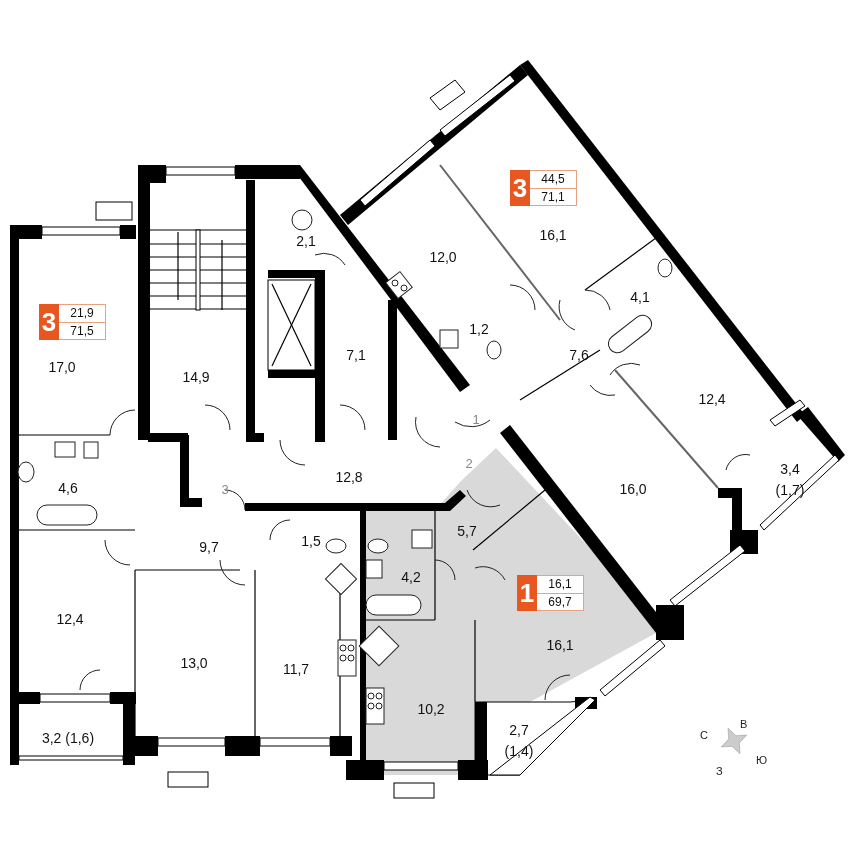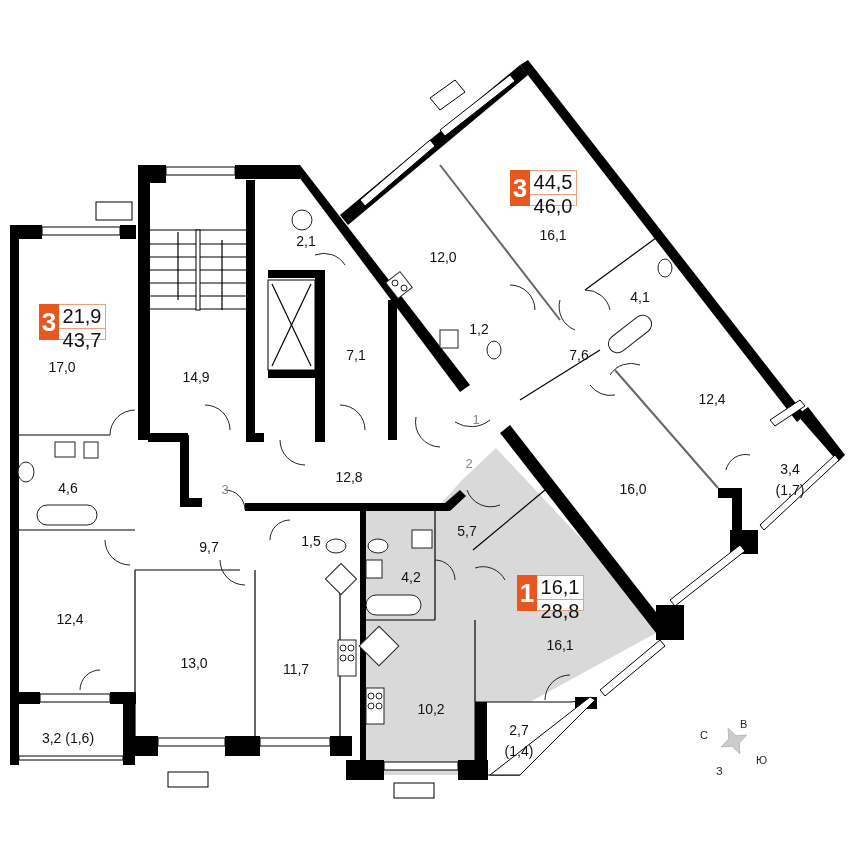--- a/index.html
+++ b/index.html
@@ -13,21 +13,21 @@
     .win { stroke: #000; stroke-width: 1; fill: #fff; }
     .fixture { stroke: #222; stroke-width: 1; fill: #fff; }
     .room-label { font-family: "Liberation Sans", sans-serif; font-size: 14px; fill: #111; text-anchor: middle; }
     .stair-label { font-family: "Liberation Sans", sans-serif; font-size: 13px; fill: #888; text-anchor: middle; }
     .badge { position: absolute; display: flex; height: 36px; }
     .badge .rooms { width: 20px; background: #e8571f; color: #fff; font-size: 26px; font-weight: bold;
                     display: flex; align-items: center; justify-content: center;
                     font-family: "Liberation Sans", sans-serif; }
     .badge .vals { border: 1px solid #e8a27f; border-left: none; background: #fff; display: flex; flex-direction: column; width: 46px; }
     .badge .vals span { flex: 1; display: flex; align-items: center; justify-content: center;
-                        font-size: 20px; color: #111; font-family: "Liberation Sans", sans-serif; }
+                        font-size: 12px; color: #111; font-family: "Liberation Sans", sans-serif; }
     .badge .vals span:first-child { border-bottom: 1px solid #e8a27f; }
     .compass-label { position: absolute; font-size: 11px; color: #222; font-family: "Liberation Sans", sans-serif; }
   </style>
 </head>
 <body>
 
 <svg id="plan" viewBox="0 0 864 864" xmlns="http://www.w3.org/2000/svg">
 
   <polygon points="366,510 435,510 462,480 496,448 665,628 530,702 475,702 475,775 366,775 366,762" fill="#d9d9d9"></polygon>
 
@@ -240,34 +240,34 @@
 
   <g transform="translate(734,741)">
     <polygon points="0,-14 4,-4 14,0 4,4 0,14 -4,4 -14,0 -4,-4" fill="#cccccc" stroke="#999" stroke-width="0.5" transform="rotate(-25)"></polygon>
   </g>
 </svg>
 
 <div class="badge" style="left:39px; top:304px;">
   <div class="rooms">3</div>
   <div class="vals">
     <span>21,9</span>
-    <span>43,7</span>
+    <span>71,5</span>
   </div>
 </div>
 <div class="badge" style="left:510px; top:170px;">
   <div class="rooms">3</div>
   <div class="vals">
     <span>44,5</span>
-    <span>46,0</span>
+    <span>71,1</span>
   </div>
 </div>
 <div class="badge" style="left:517px; top:575px;">
   <div class="rooms">1</div>
   <div class="vals">
     <span>16,1</span>
-    <span>28,8</span>
+    <span>69,7</span>
   </div>
 </div>
 
 <span class="compass-label" style="left:700px; top:729px;">С</span>
 <span class="compass-label" style="left:740px; top:718px;">В</span>
 <span class="compass-label" style="left:756px; top:754px;">Ю</span>
 <span class="compass-label" style="left:716px; top:765px;">З</span>
 
 </body></html>

